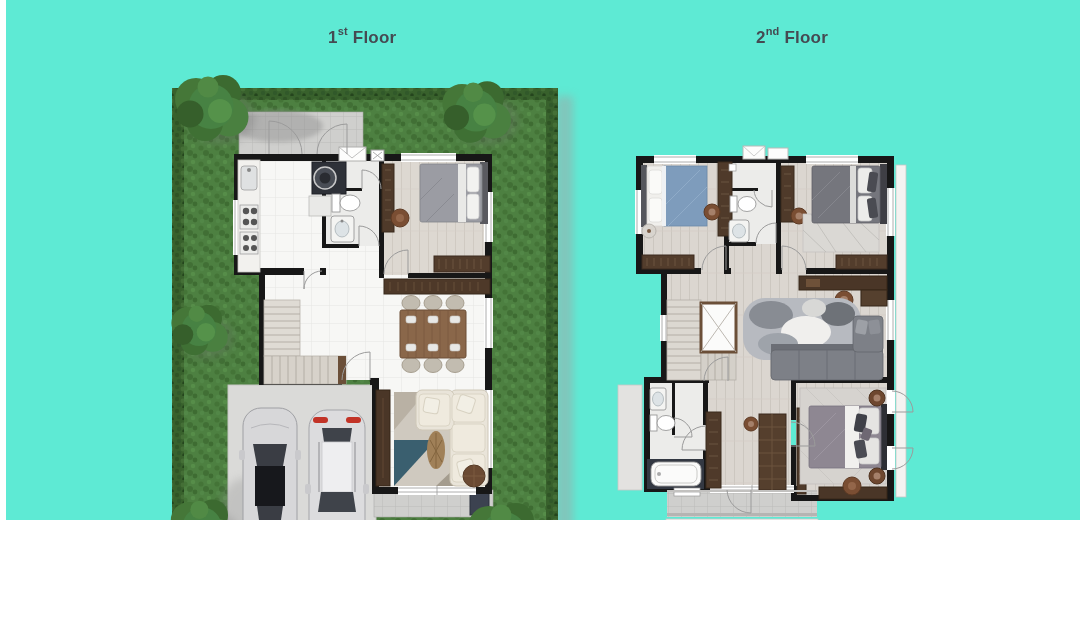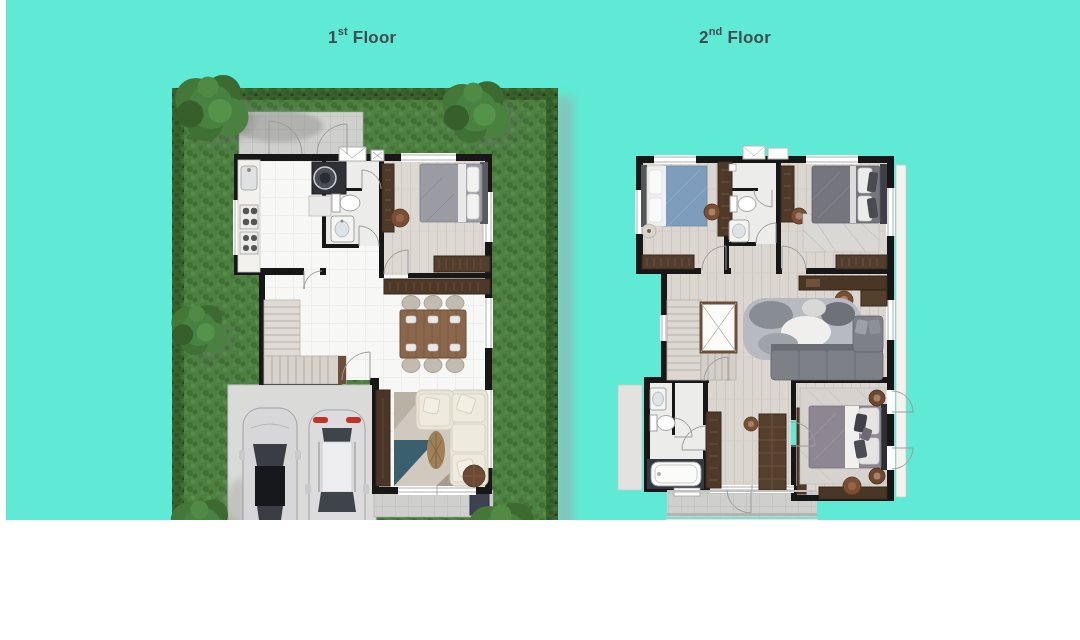--- a/index.html
+++ b/index.html
@@ -1,21 +1,21 @@
 <!DOCTYPE html>
 <html><head>
 <meta charset="utf-8">
 <style>
   html,body{margin:0;padding:0;background:#ffffff;}
   .stage{position:relative;width:1080px;height:520px;background:#5eead4;overflow:hidden;
          font-family:"Liberation Sans", sans-serif;margin-left:6px;}
   .floor-title{position:absolute;top:26px;font-size:17px;font-weight:700;color:#454a52;letter-spacing:.2px;}
   .floor-title sup{font-size:11px;font-weight:700;position:relative;top:-1px;}
   .floor-title .word{margin-left:5px;}
-  #t1{left:322px;} #t2{left:693px;}
+  #t1{left:322px;} #t2{left:750px;}
   svg{position:absolute;left:0;top:0;}
 </style>
 </head>
 <body>
 <div class="stage">
 
 <div class="floor-title" id="t1"><span>1</span><sup>st</sup><span class="word">Floor</span></div>
 <div class="floor-title" id="t2"><span>2</span><sup>nd</sup><span class="word">Floor</span></div>
 
 <svg width="1080" height="640" viewBox="0 0 1080 640">

